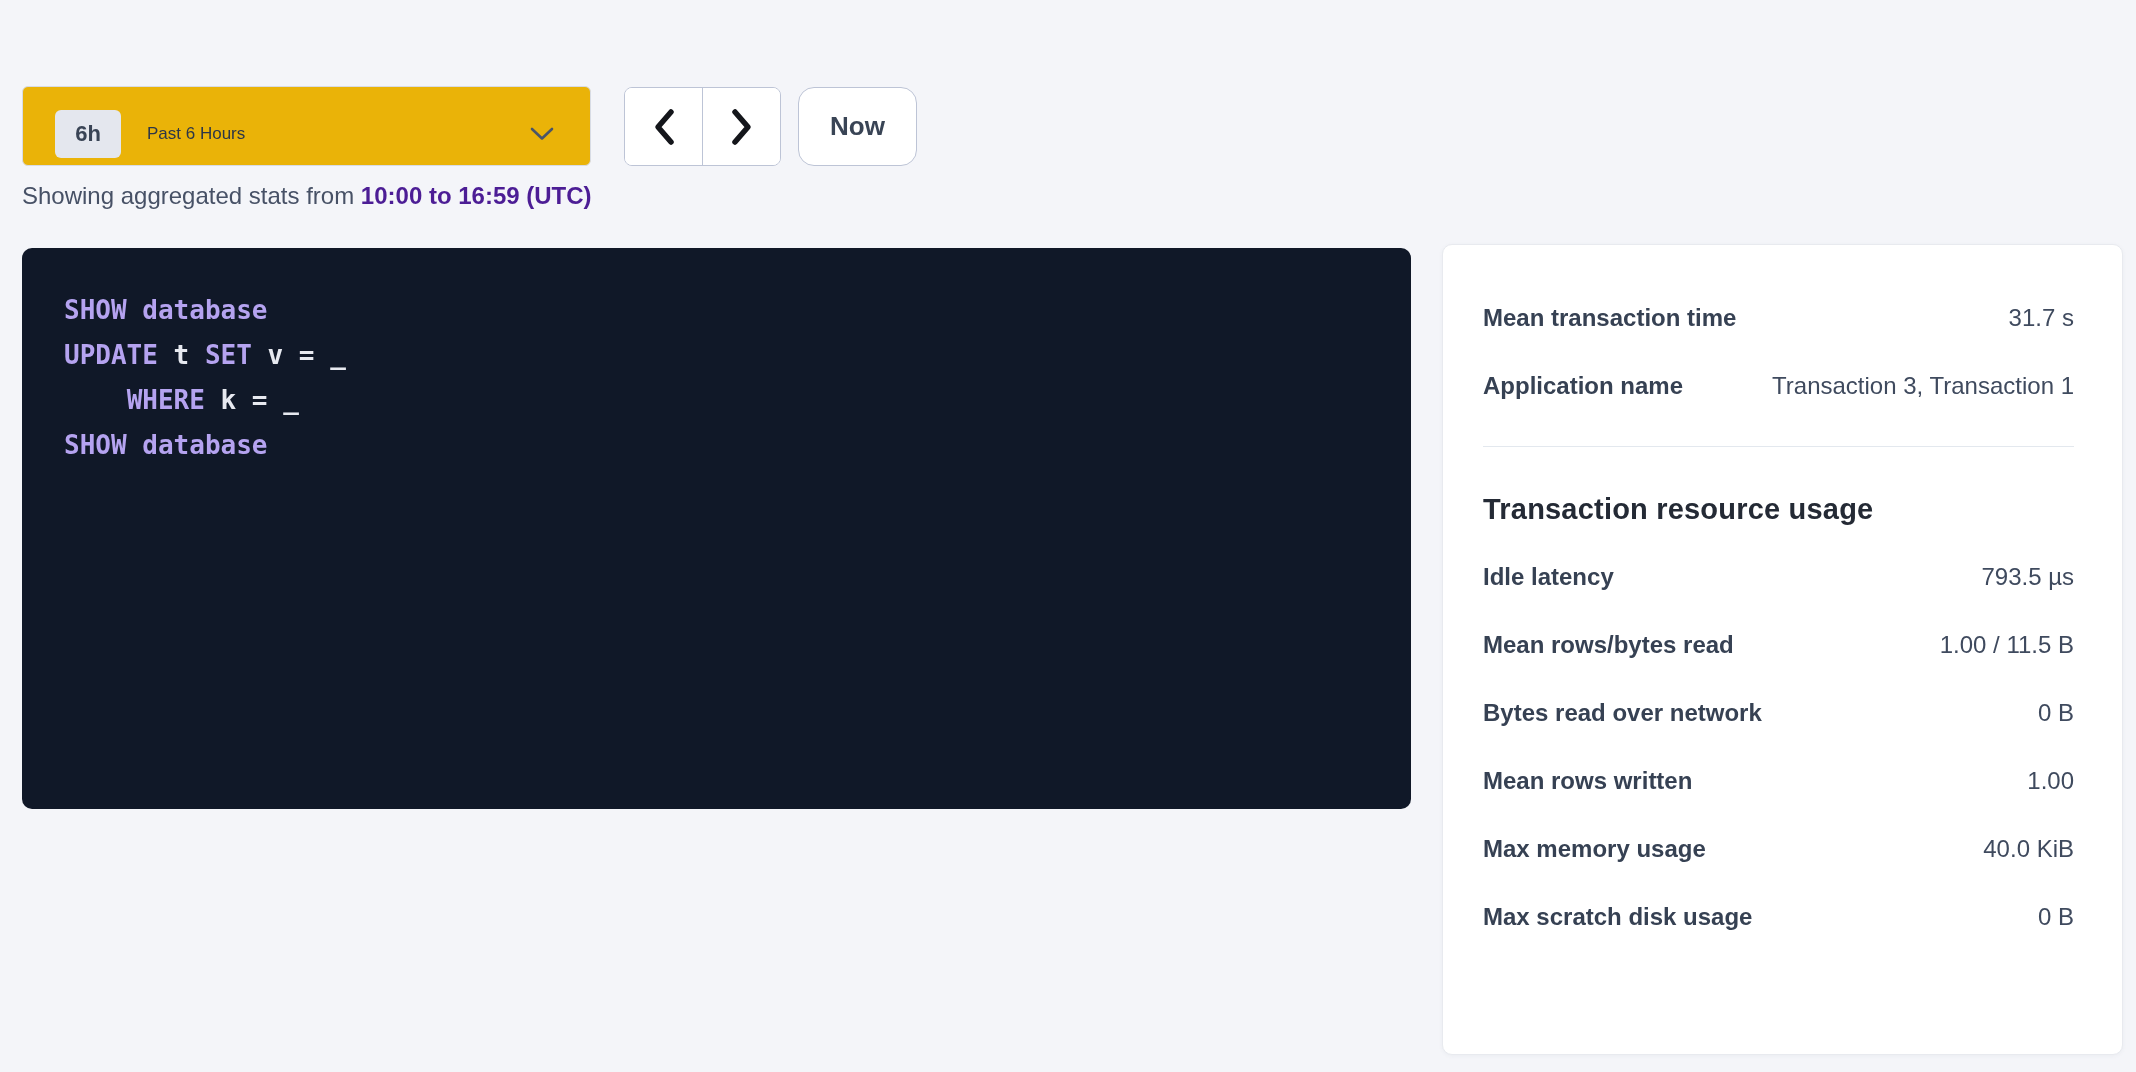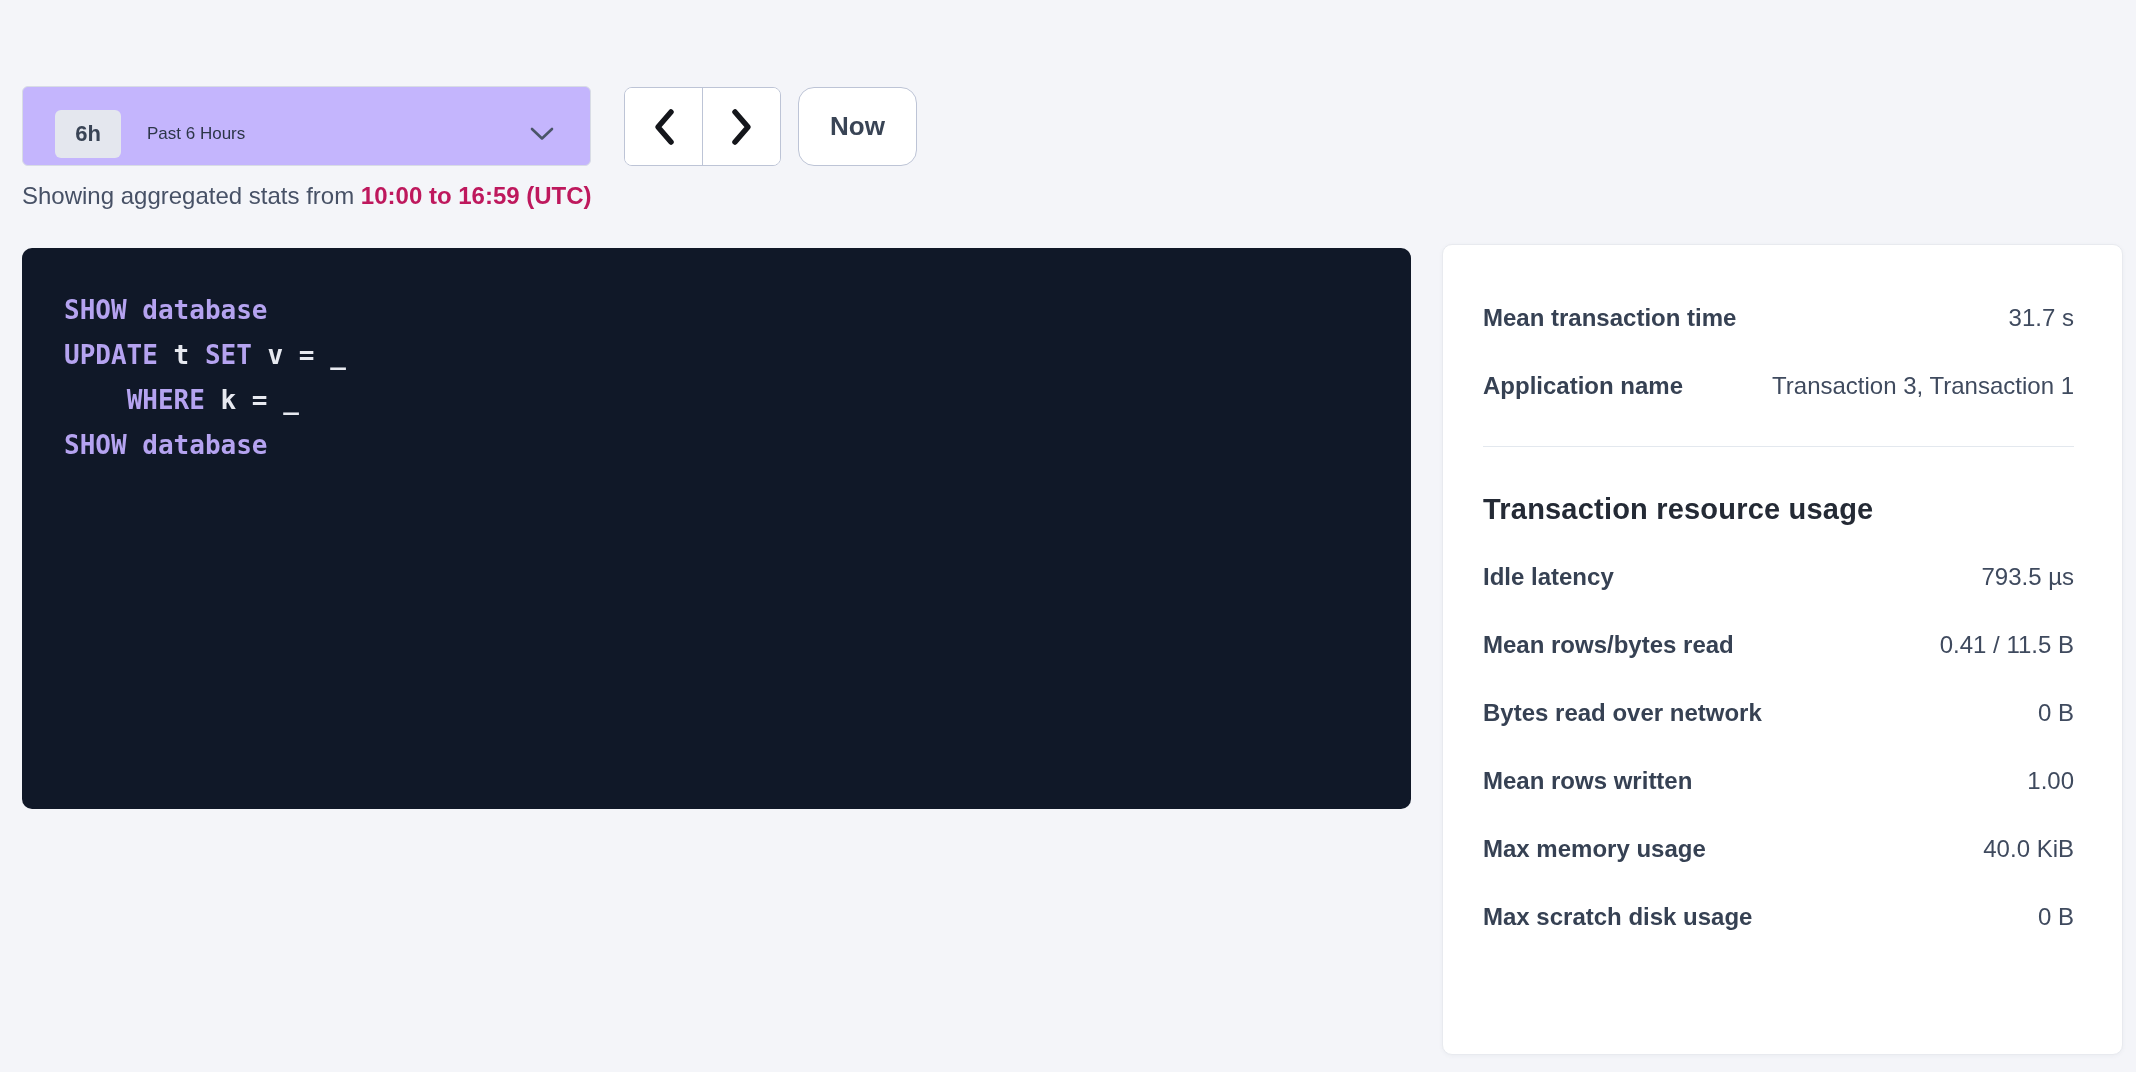--- a/index.html
+++ b/index.html
@@ -16,21 +16,21 @@
   .page-title {
     position: absolute; left: 23px; top: 14px;
     font-size: 35px; font-weight: 700; color: #394455;
     letter-spacing: 0.2px;
   }
 
   
   .time-dropdown {
     position: absolute; left: 22px; top: 86px;
     width: 569px; height: 80px;
-    background: #c4b5fd;
+    background: #eab308;
     border: 1px solid #d8dce5;
     border-radius: 6px;
     display: flex; align-items: center;
     padding: 16px 36px 0 32px;
     cursor: pointer;
   }
   .time-badge {
     background: #e4e7ee;
     border-radius: 6px;
     min-width: 66px; height: 48px;
@@ -67,21 +67,21 @@
     border-radius: 16px;
     font-family: "Liberation Sans", sans-serif;
     font-size: 26px; font-weight: 600; color: #394455;
     cursor: pointer;
   }
 
   .subtitle {
     position: absolute; left: 22px; top: 182px;
     font-size: 24px; color: #475166;
   }
-  .subtitle b { color: #be185d; }
+  .subtitle b { color: #4c1d95; }
 
   
   .code-panel {
     position: absolute; left: 22px; top: 248px;
     width: 1389px; height: 561px;
     background: #101828;
     border-radius: 10px;
     padding: 40px 40px 0 42px;
   }
   .code-panel pre {
@@ -191,21 +191,21 @@
 
     <h2 class="resource-heading">Transaction resource usage</h2>
 
     <div class="resource-rows">
       <div class="detail-row">
         <span class="detail-label">Idle latency</span>
         <span class="detail-value">793.5 µs</span>
       </div>
       <div class="detail-row">
         <span class="detail-label">Mean rows/bytes read</span>
-        <span class="detail-value">0.41 / 11.5 B</span>
+        <span class="detail-value">1.00 / 11.5 B</span>
       </div>
       <div class="detail-row">
         <span class="detail-label">Bytes read over network</span>
         <span class="detail-value">0 B</span>
       </div>
       <div class="detail-row">
         <span class="detail-label">Mean rows written</span>
         <span class="detail-value">1.00</span>
       </div>
       <div class="detail-row">

